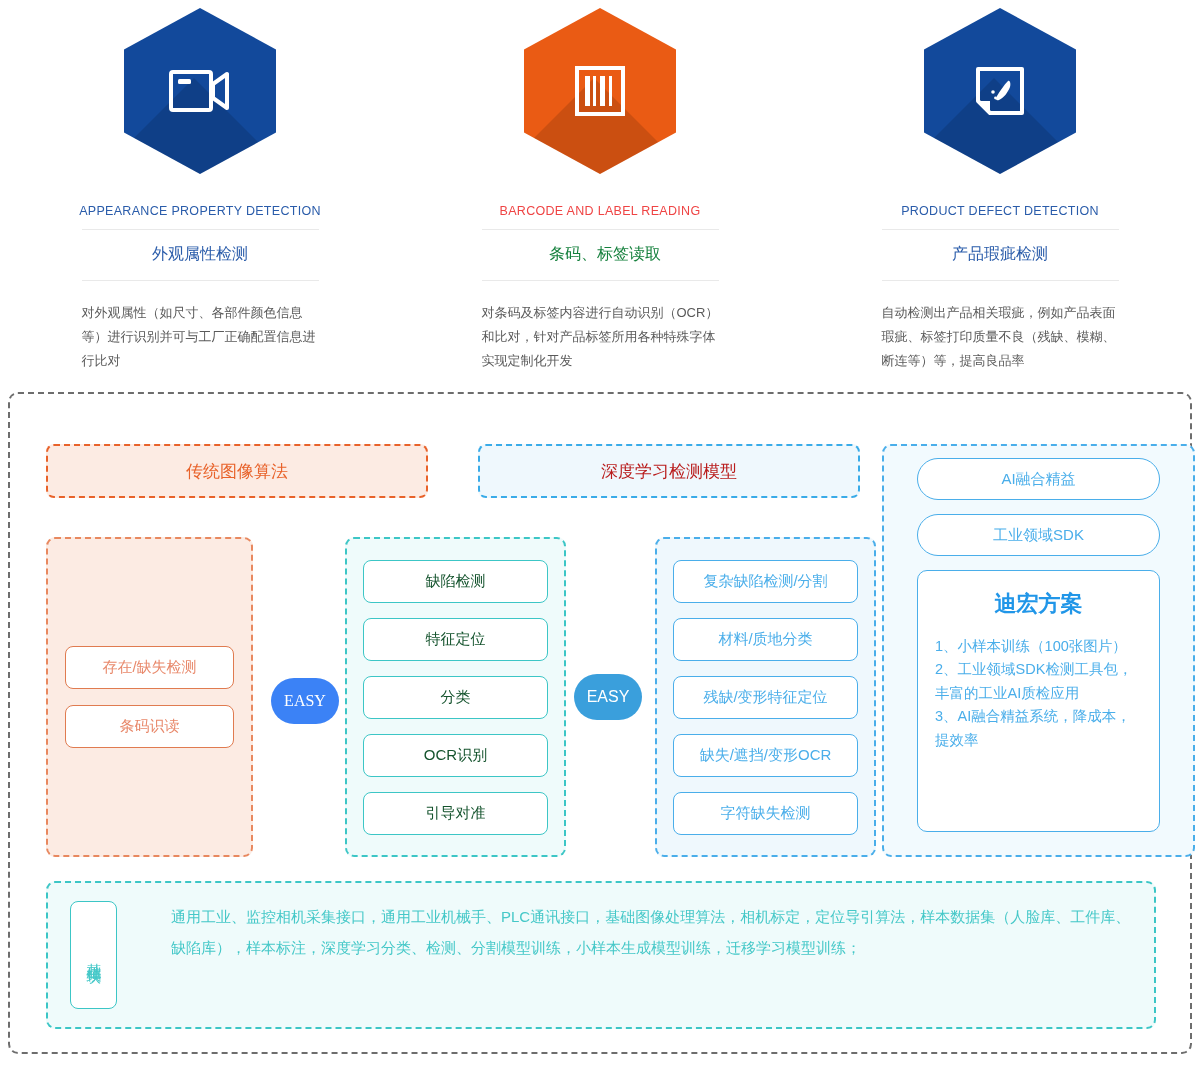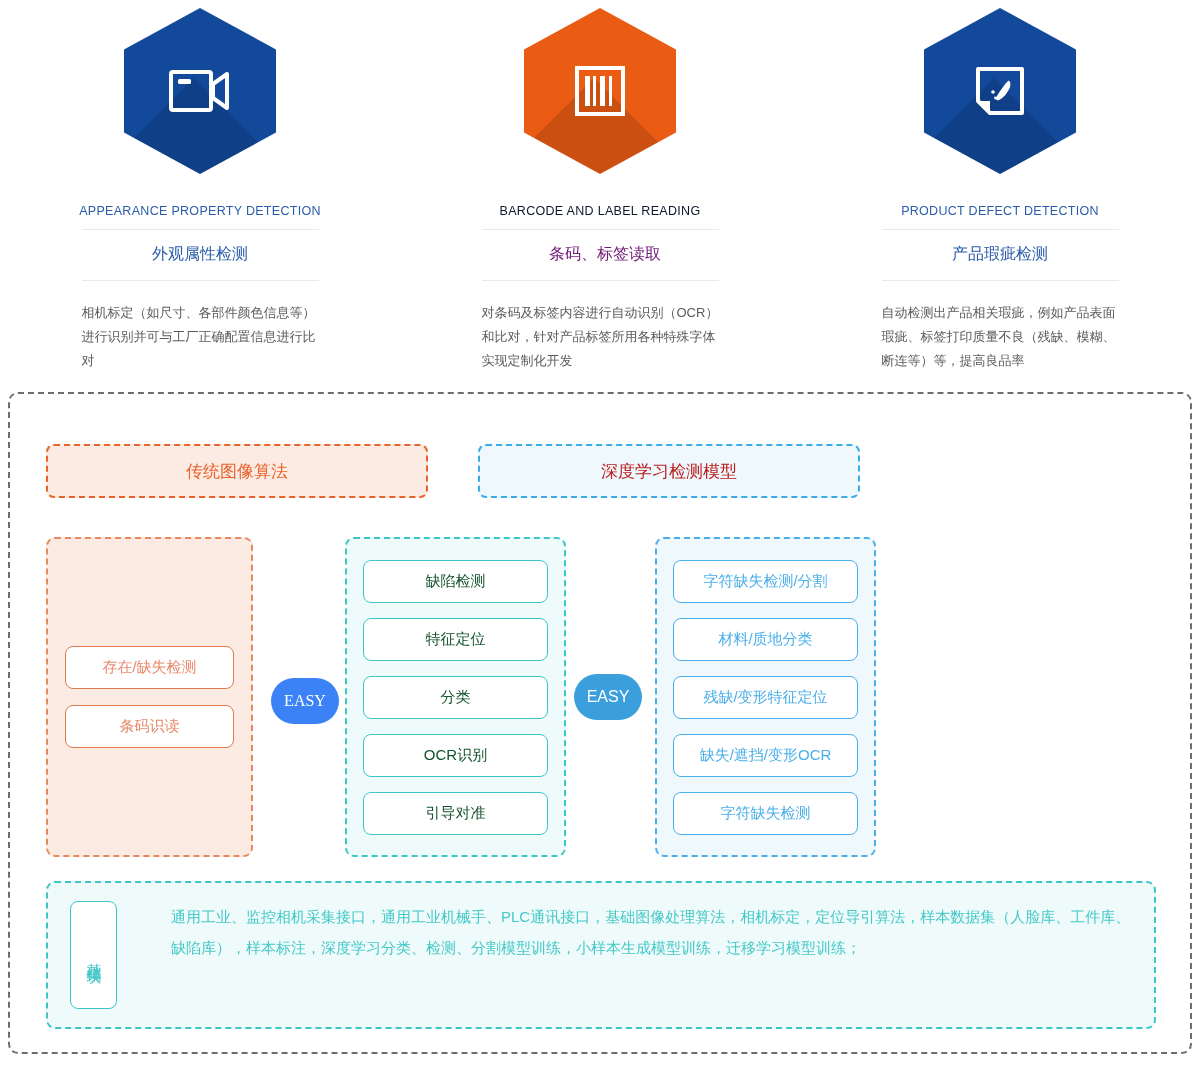--- a/index.html
+++ b/index.html
@@ -258,41 +258,41 @@
           <rect x="2" y="4" width="40" height="38" rx="2" fill="none" stroke="#fff" stroke-width="4"></rect>
           <rect x="9" y="11" width="13" height="5" rx="1.5" fill="#fff"></rect>
           <path d="M44 16 L58 6 L58 40 L44 30 Z" fill="none" stroke="#fff" stroke-width="4" stroke-linejoin="round"></path>
         </svg>
       </div>
     </div>
     <div class="feat-kicker" style="color:#2a5caa;">APPEARANCE PROPERTY DETECTION</div>
     <div class="feat-rule"></div>
     <div class="feat-title" style="color:#2a5caa;">外观属性检测</div>
     <div class="feat-rule"></div>
-    <div class="feat-desc">相机标定（如尺寸、各部件颜色信息等）进行识别并可与工厂正确配置信息进行比对</div>
+    <div class="feat-desc">对外观属性（如尺寸、各部件颜色信息等）进行识别并可与工厂正确配置信息进行比对</div>
   </div>
 
   <div class="feature-col">
     <div class="hex-wrap">
       <div class="hex" style="background:#ea5b14;">
         <div class="shadow"></div>
       </div>
       <div class="hex-icon">
         <svg width="50" height="50" viewBox="0 0 50 50">
           <rect x="2" y="2" width="46" height="46" fill="none" stroke="#fff" stroke-width="4"></rect>
           <rect x="10" y="10" width="5" height="30" fill="#fff"></rect>
           <rect x="18" y="10" width="3" height="30" fill="#fff"></rect>
           <rect x="25" y="10" width="5" height="30" fill="#fff"></rect>
           <rect x="34" y="10" width="3" height="30" fill="#fff"></rect>
         </svg>
       </div>
     </div>
-    <div class="feat-kicker" style="color:#0f172a;">BARCODE AND LABEL READING</div>
-    <div class="feat-rule"></div>
-    <div class="feat-title" style="color:#701a75;margin-left:10px;">条码、标签读取</div>
+    <div class="feat-kicker" style="color:#ef4444;">BARCODE AND LABEL READING</div>
+    <div class="feat-rule"></div>
+    <div class="feat-title" style="color:#15803d;margin-left:10px;">条码、标签读取</div>
     <div class="feat-rule"></div>
     <div class="feat-desc">对条码及标签内容进行自动识别（OCR）和比对，针对产品标签所用各种特殊字体实现定制化开发</div>
   </div>
 
   <div class="feature-col">
     <div class="hex-wrap">
       <div class="hex" style="background:#12499b;">
         <div class="shadow"></div>
       </div>
       <div class="hex-icon">
@@ -330,27 +330,37 @@
       <div class="chip">缺陷检测</div>
       <div class="chip">特征定位</div>
       <div class="chip">分类</div>
       <div class="chip">OCR识别</div>
       <div class="chip">引导对准</div>
     </div>
 
     <div class="lvl lvl-hard">EASY</div>
 
     <div class="col col-hard">
-      <div class="chip">字符缺失检测/分割</div>
+      <div class="chip">复杂缺陷检测/分割</div>
       <div class="chip">材料/质地分类</div>
       <div class="chip">残缺/变形特征定位</div>
       <div class="chip">缺失/遮挡/变形OCR</div>
       <div class="chip">字符缺失检测</div>
     </div>
 
+    <div class="col col-sol">
+      <div class="sol-pill">AI融合精益</div>
+      <div class="sol-pill">工业领域SDK</div>
+      <div class="sol-card">
+        <div class="sol-card-title">迪宏方案</div>
+        <div class="sol-card-body" style="white-space:pre-line;">1、小样本训练（100张图片）
+2、工业领域SDK检测工具包，丰富的工业AI质检应用
+3、AI融合精益系统，降成本，提效率</div>
+      </div>
+    </div>
 
     <div class="base">
       <div class="base-tag">基础模块</div>
       <div class="base-text">通用工业、监控相机采集接口，通用工业机械手、PLC通讯接口，基础图像处理算法，相机标定，定位导引算法，样本数据集（人脸库、工件库、缺陷库），样本标注，深度学习分类、检测、分割模型训练，小样本生成模型训练，迁移学习模型训练；</div>
     </div>
 
   </div>
 </div>
 
 </body></html>

